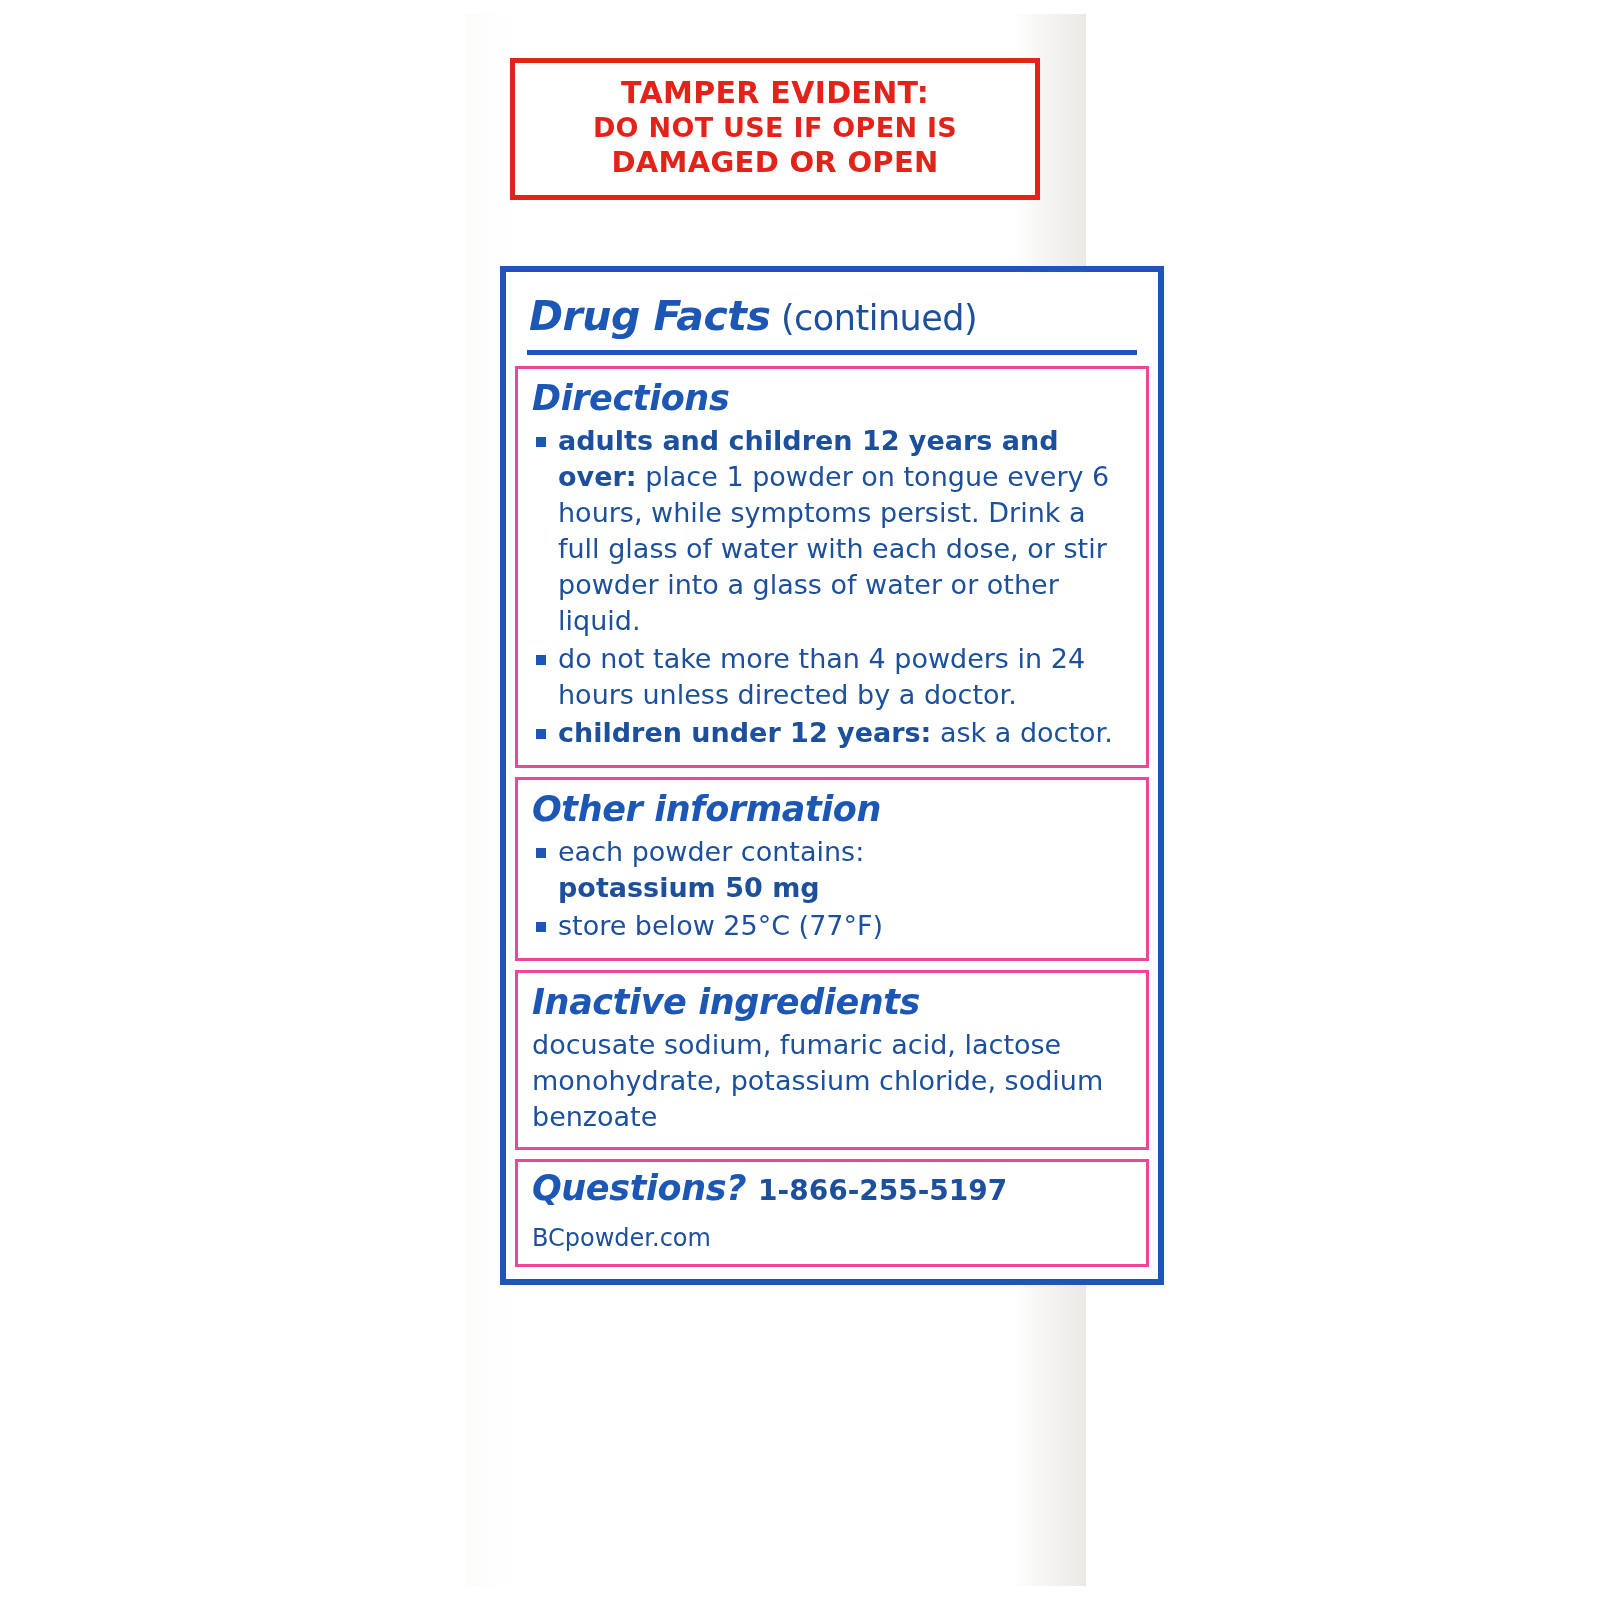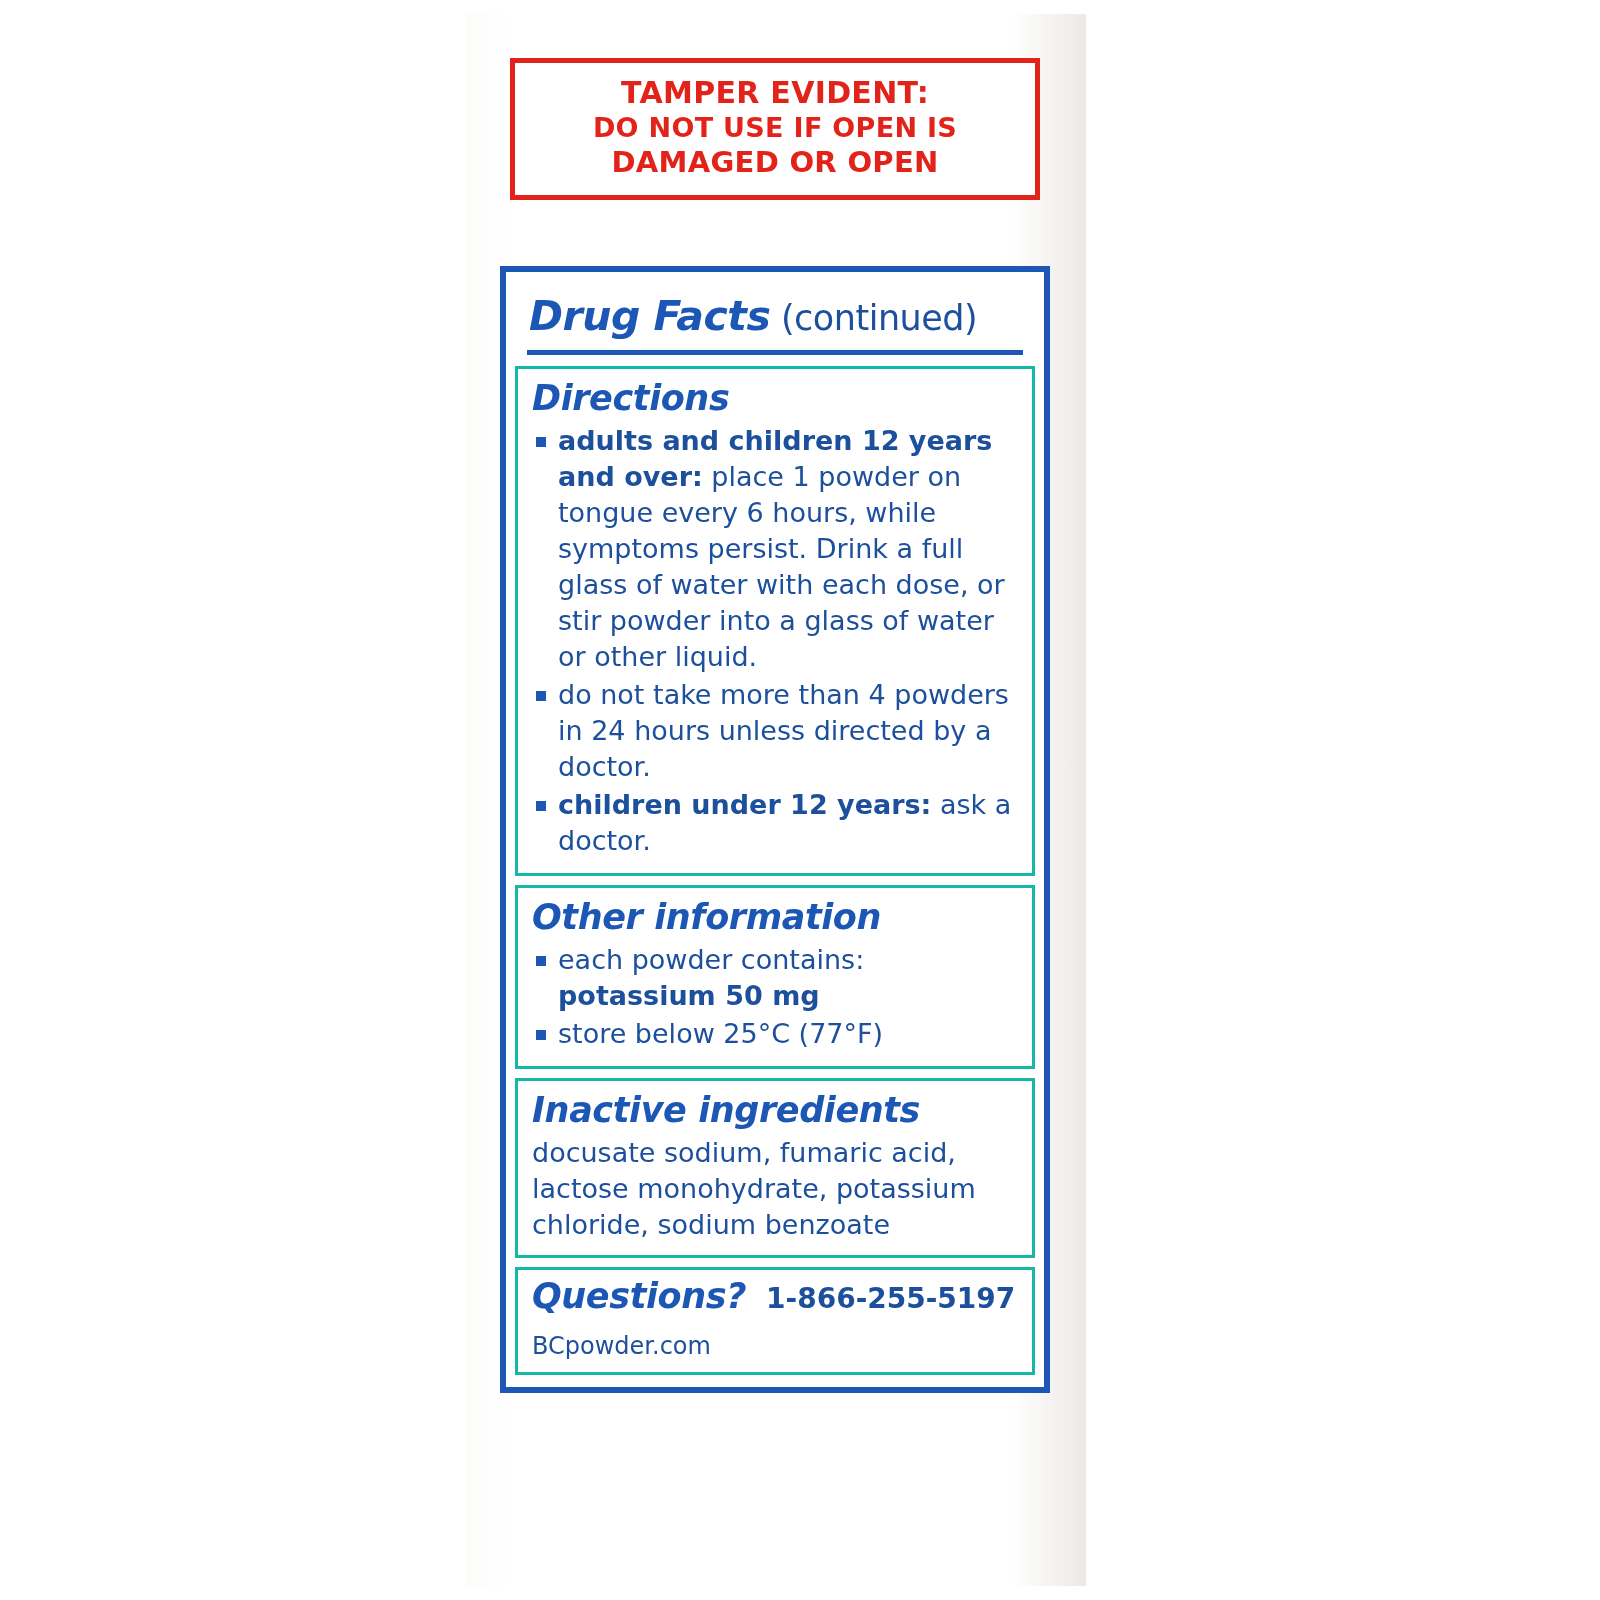--- a/index.html
+++ b/index.html
@@ -50,21 +50,21 @@
   }
   .tamper-line.l1 { font-size: 30px; line-height: 36px; }
   .tamper-line.l2 { font-size: 27px; line-height: 34px; }
   .tamper-line.l3 { font-size: 29px; line-height: 34px; }
 
   
   .facts {
     position: absolute;
     left: 34px;
     top: 252px;
-    width: 550px;
+    width: 664px;
     box-sizing: border-box;
     border: 6px solid #1c57b5;
     background: #ffffff;
     padding: 10px 9px 12px 9px;
   }
 
   .facts-head {
     padding: 10px 14px 2px 14px;
   }
   .facts-title {
@@ -81,21 +81,21 @@
     display: inline;
     letter-spacing: -0.5px;
   }
   .rule {
     height: 5px;
     background: #1c57b5;
     margin: 8px 12px 0 12px;
   }
 
   .section {
-    border: 3px solid #14b8a6;
+    border: 3px solid #ec4899;
     margin-top: 9px;
     padding: 6px 14px 12px 14px;
     background: #ffffff;
   }
   .section.first { margin-top: 11px; }
 
   .sec-title {
     color: #1c57b5;
     font-weight: bold;
     font-style: italic;
@@ -131,21 +131,21 @@
 
   .plain {
     color: #1c4f9c;
     font-size: 27px;
     line-height: 36px;
   }
 
   .q-row {
     display: flex;
     align-items: baseline;
-    gap: 20px;
+    gap: 12px;
   }
   .q-label {
     color: #1c57b5;
     font-weight: bold;
     font-style: italic;
     font-size: 35px;
     letter-spacing: -0.4px;
   }
   .q-phone {
     color: #1c4f9c;

